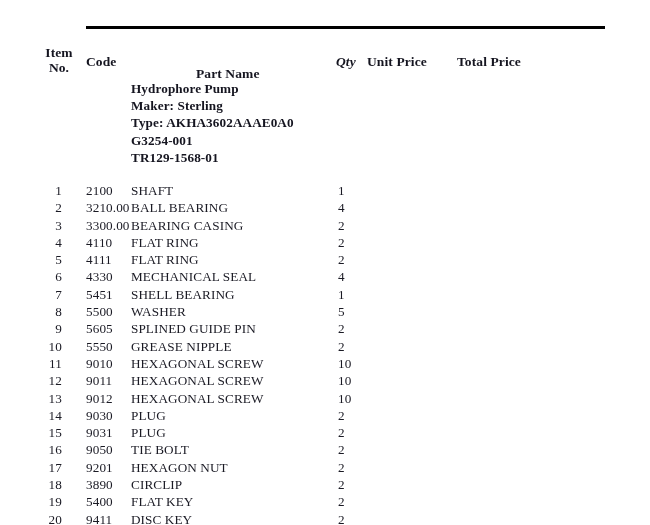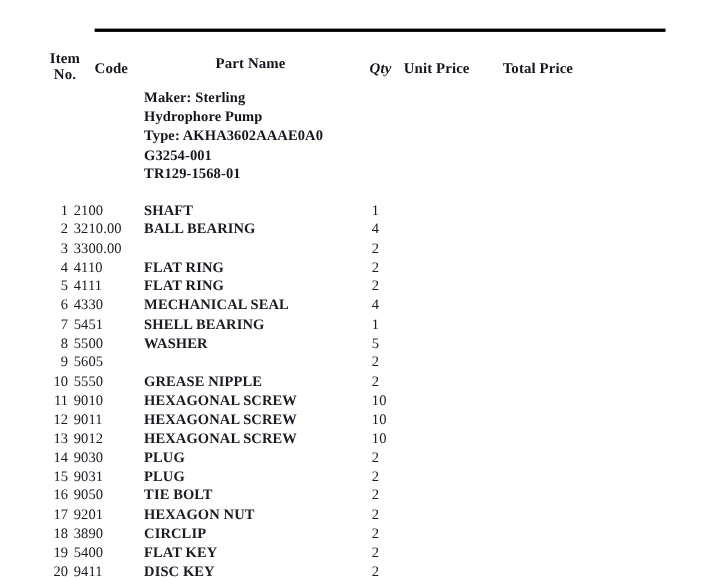--- a/index.html
+++ b/index.html
@@ -51,21 +51,21 @@
     letter-spacing: 0.1px;
   }
   .hdr .h-itemno {
     left: 38px;
     top: 0px;
     width: 42px;
     text-align: center;
     line-height: 14.5px;
   }
   .hdr .h-code   { left: 86px;  top: 8px; font-family: Liberation Serif, serif; }
-  .hdr .h-part   { left: 196px; top: 4px; }
+  .hdr .h-part   { left: 196px; top: 20px; }
   .hdr .h-qty    { left: 336px; top: 8px; font-style: italic; }
   .hdr .h-unit   { left: 367px; top: 8px; text-align: right; }
   .hdr .h-total  { left: 457px; top: 8px; }
 
   
   .desc {
     position: absolute;
     left: 131px;
     top: 56px;
     font-weight: bold;
@@ -93,22 +93,22 @@
     position: absolute;
     top: 0;
     white-space: nowrap;
     letter-spacing: 0.1px;
   }
   .c-itemno {
     left: 38px;
     width: 24px;
     text-align: right;
   }
-  .c-code   { left: 67px; }
-  .c-part   { left: 131px; font-weight: bold; }
+  .c-code   { left: 86px; }
+  .c-part   { left: 131px; }
   .c-qty    { left: 338px; }
   .c-unit   { left: 372px; }
   .c-total  { left: 460px; }
 </style>
 </head>
 <body>
 
 <div id="sheet">
 
   <div class="top-rule"></div>
@@ -119,22 +119,22 @@
       <div>No.</div>
     </div>
     <div class="cell h-code">Code</div>
     <div class="cell h-part">Part Name</div>
     <div class="cell h-qty">Qty</div>
     <div class="cell h-unit">Unit Price</div>
     <div class="cell h-total">Total Price</div>
   </div>
 
   <div class="desc">
+      <div>Hydrophore Pump</div>
       <div>Maker: Sterling</div>
-      <div>Hydrophore Pump</div>
       <div>Type: AKHA3602AAAE0A0</div>
       <div>G3254-001</div>
       <div>TR129-1568-01</div>
     </div>
 
   <div class="rows">
       <div class="row">
         <span class="c-itemno">1</span>
         <span class="c-code">2100</span>
         <span class="c-part">SHAFT</span>
@@ -146,20 +146,21 @@
         <span class="c-itemno">2</span>
         <span class="c-code">3210.00</span>
         <span class="c-part">BALL BEARING</span>
         <span class="c-qty">4</span>
         <span class="c-unit"></span>
         <span class="c-total"></span>
       </div>
       <div class="row">
         <span class="c-itemno">3</span>
         <span class="c-code">3300.00</span>
+        <span class="c-part">BEARING CASING</span>
         <span class="c-qty">2</span>
         <span class="c-unit"></span>
         <span class="c-total"></span>
       </div>
       <div class="row">
         <span class="c-itemno">4</span>
         <span class="c-code">4110</span>
         <span class="c-part">FLAT RING</span>
         <span class="c-qty">2</span>
         <span class="c-unit"></span>
@@ -193,20 +194,21 @@
         <span class="c-itemno">8</span>
         <span class="c-code">5500</span>
         <span class="c-part">WASHER</span>
         <span class="c-qty">5</span>
         <span class="c-unit"></span>
         <span class="c-total"></span>
       </div>
       <div class="row">
         <span class="c-itemno">9</span>
         <span class="c-code">5605</span>
+        <span class="c-part">SPLINED GUIDE PIN</span>
         <span class="c-qty">2</span>
         <span class="c-unit"></span>
         <span class="c-total"></span>
       </div>
       <div class="row">
         <span class="c-itemno">10</span>
         <span class="c-code">5550</span>
         <span class="c-part">GREASE NIPPLE</span>
         <span class="c-qty">2</span>
         <span class="c-unit"></span>

